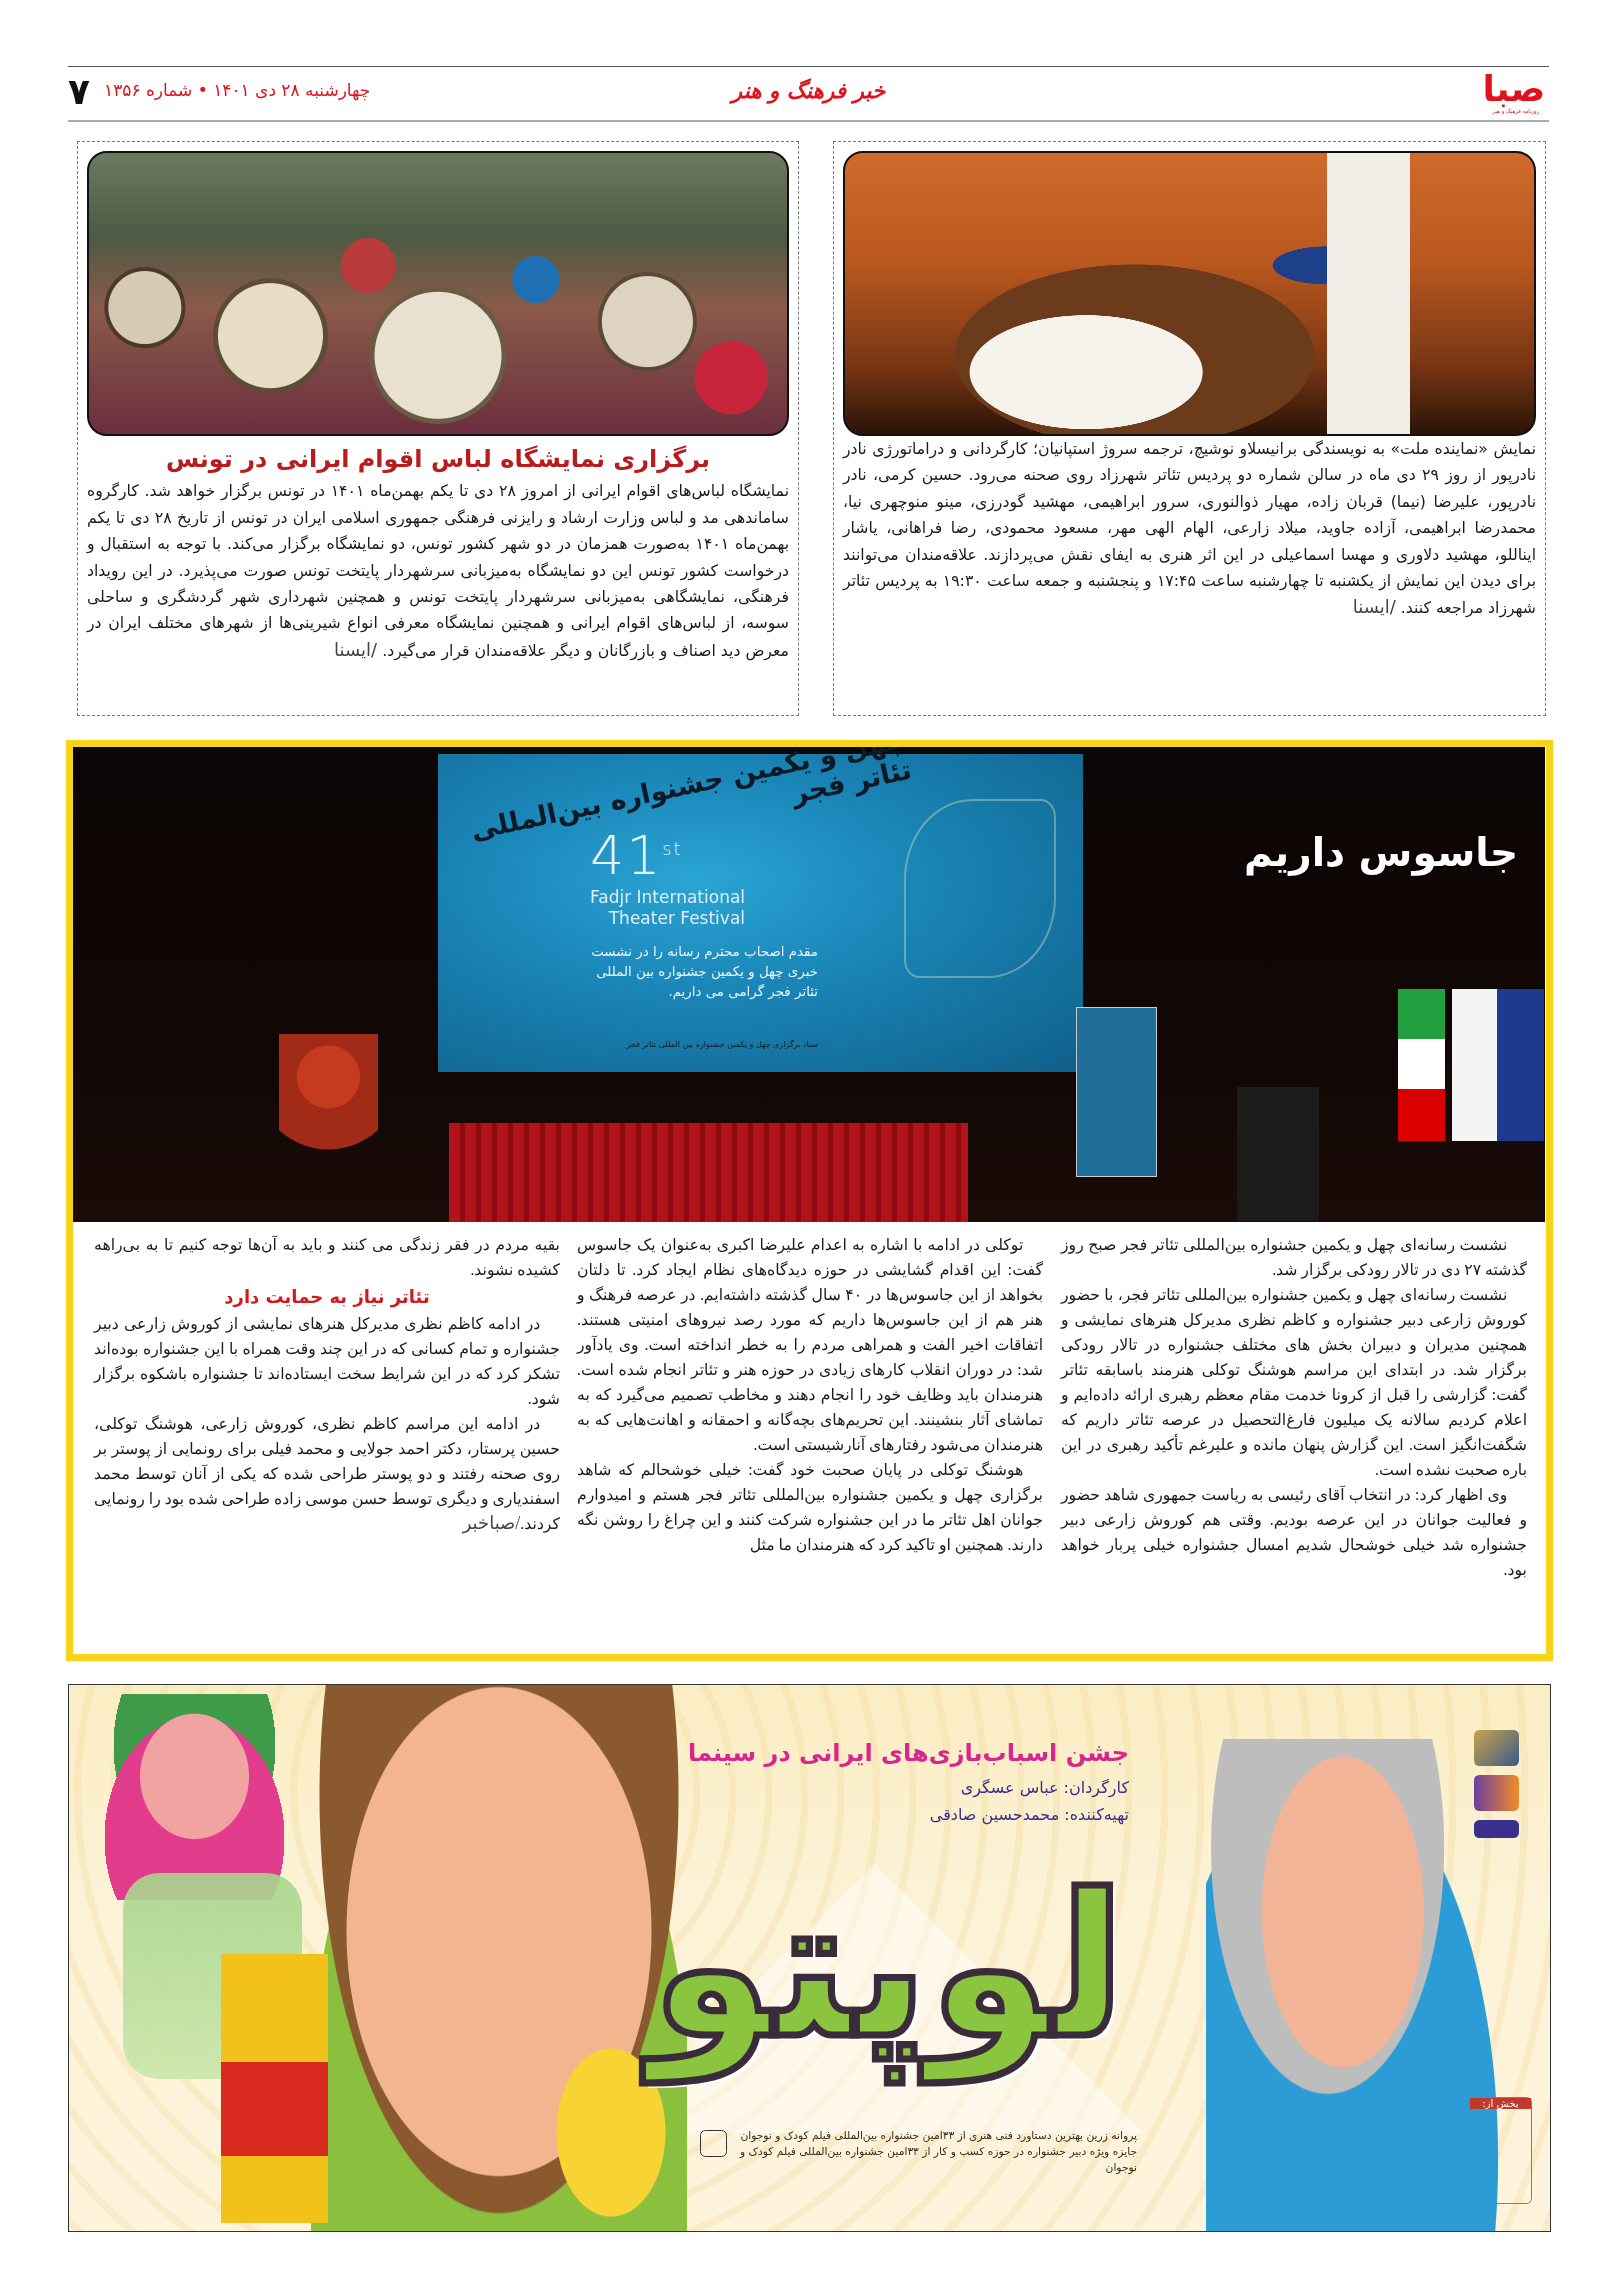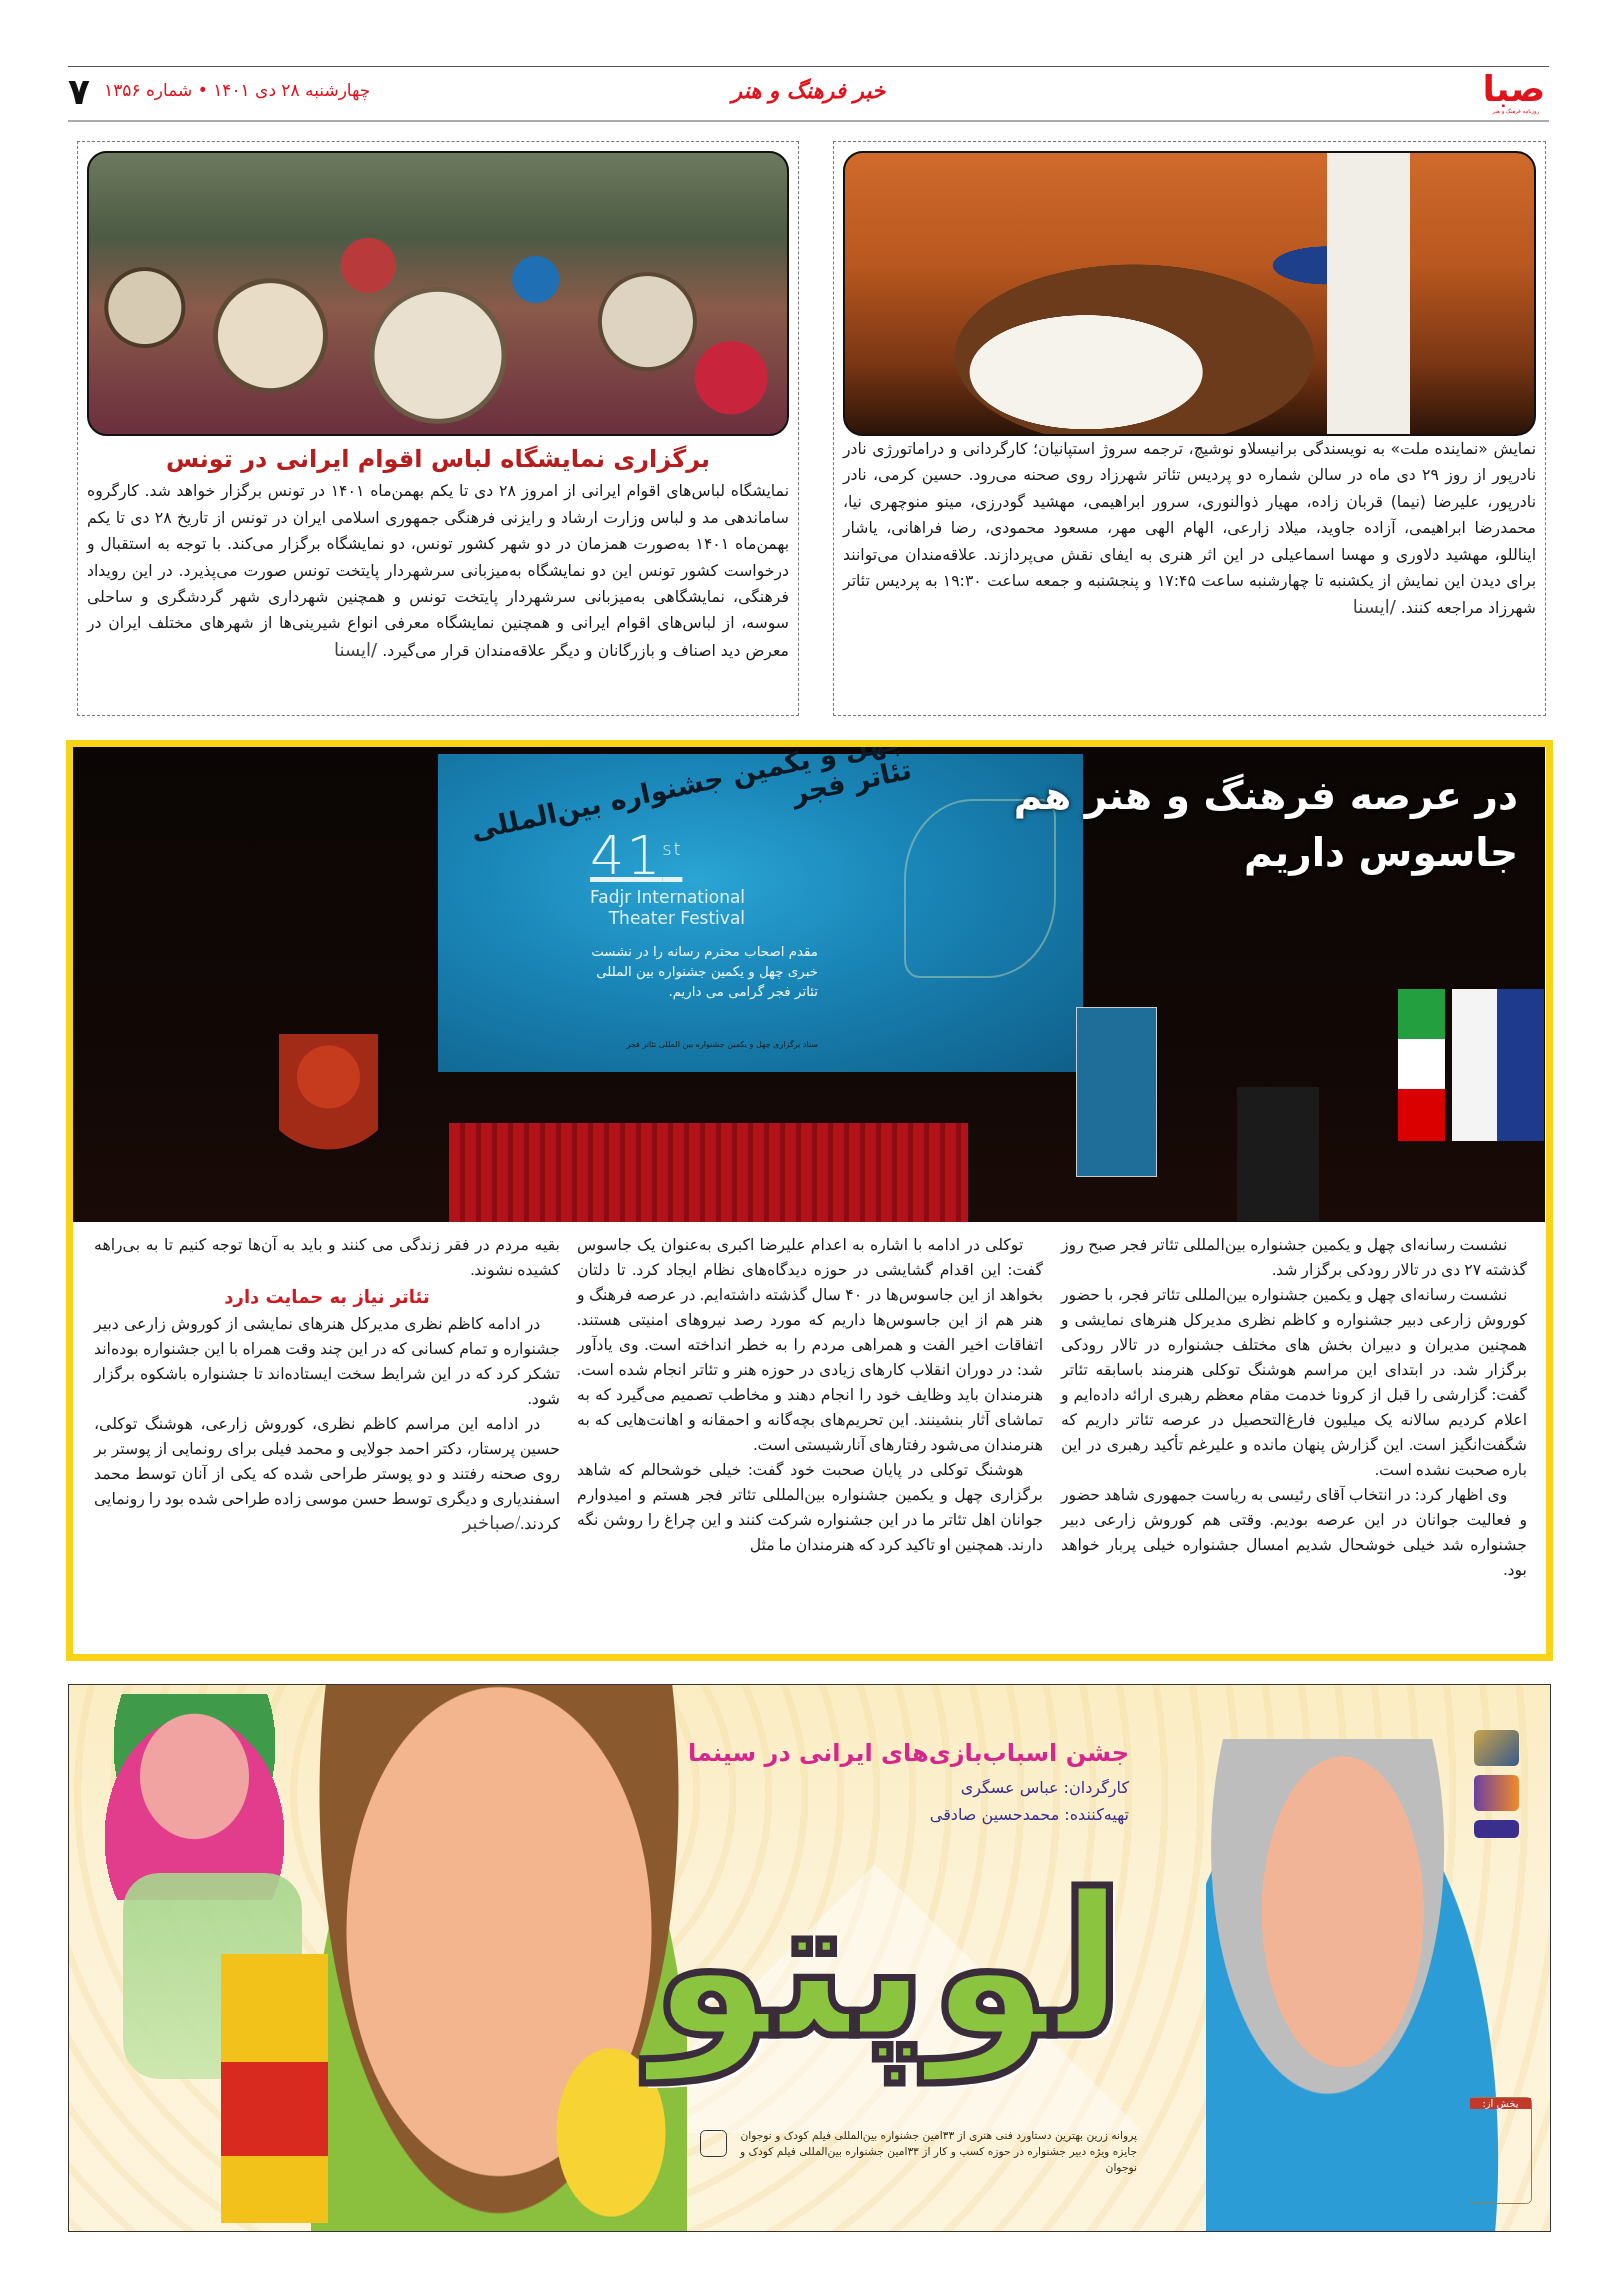--- a/index.html
+++ b/index.html
@@ -51,21 +51,21 @@
   .feature { position: absolute; left: 66px; top: 740px; width: 1487px; height: 921px;
              border: 7.2px solid #f7d417; background: #fff; }
   .feature-photo { position: absolute; left: 0; top: 0; width: 1472px; height: 475px; overflow: hidden;
                    background: linear-gradient(180deg, #0b0605 0%, #120806 70%, #1a0b08 100%); }
   .screen { position: absolute; left: 365px; top: 7.2px; width: 645px; height: 318px;
             background: radial-gradient(ellipse at 40% 40%, #2aa5d4 0%, #1a86b8 40%, #0f5f89 100%); }
   .screen-ornament { position: absolute; right: 27px; top: 45px; width: 152px; height: 179px;
                      border: 2.7px solid rgba(200,220,180,0.45); border-radius: 45% 10% 45% 10%; }
   .screen-title-fa { position: absolute; right: 170px; top: 18px; color: #0d1a26; font-size: 27px; font-weight: bold;
                      transform: rotate(-12deg); }
-  .screen-num { position: absolute; left: 152px; top: 70px; color: #e6f3fa; font-size: 54px; font-weight: 200; letter-spacing: 1.8px; text-decoration: underline; }
+  .screen-num { position: absolute; left: 152px; top: 70px; color: #e6f3fa; font-size: 54px; font-weight: 200; letter-spacing: 1.8px; }
   .screen-num sup { font-size: 18px; }
   .screen-en { position: absolute; left: 152px; top: 133px; color: #dfeef6; font-size: 17px; line-height: 20.6px; }
   .screen-msg { position: absolute; left: 152px; top: 188px; width: 228px; color: #eaf6fb; font-size: 13.4px; line-height: 19.7px; text-align: right; }
   .screen-footer { position: absolute; left: 152px; top: 285px; width: 228px; color: #1a1a1a; font-size: 8px; line-height: 11.6px; text-align: right; }
 
   .table-front { position: absolute; left: 376px; top: 376px; width: 519px; height: 99px;
                  background: repeating-linear-gradient(90deg, #b3121a 0 10.7px, #8c0c12 10.7px 16px); }
   .lectern { position: absolute; left: 1164px; top: 340px; width: 82px; height: 134px; background: #1b1b1b; }
   .flag { position: absolute; top: 242px; width: 47px; height: 152px; }
   .flag.iran { left: 1325px; background: linear-gradient(180deg, #239f40 0 33%, #fff 33% 66%, #da0000 66%); }
@@ -172,21 +172,21 @@
       <div class="screen-footer">ستاد برگزاری چهل و یکمین جشنواره بین المللی تئاتر فجر</div>
     </div>
     <div class="red-figure"></div>
     <div class="table-front"></div>
     <div class="poster-stand"></div>
     <div class="lectern"></div>
     <div class="flag iran"></div>
     <div class="flag white"></div>
     <div class="flag blue"></div>
     <h1 class="feature-headline">
-      <span>در عرصه فرهنگ و هنر هم</span><br>
+      <br>
       <span>جاسوس داریم</span>
     </h1>
   </div>
 
   <div class="feature-cols">
     <div class="fcol c1">
       <p>نشست رسانه‌ای چهل و یکمین جشنواره بین‌المللی تئاتر فجر صبح روز گذشته ۲۷ دی در تالار رودکی برگزار شد.</p>
       <p>نشست رسانه‌ای چهل و یکمین جشنواره بین‌المللی تئاتر فجر، با حضور کوروش زارعی دبیر جشنواره و کاظم نظری مدیرکل هنرهای نمایشی و همچنین مدیران و دبیران بخش های مختلف جشنواره در تالار رودکی برگزار شد. در ابتدای این مراسم هوشنگ توکلی هنرمند باسابقه تئاتر گفت: گزارشی را قبل از کرونا خدمت مقام معظم رهبری ارائه داده‌ایم و اعلام کردیم سالانه یک میلیون فارغ‌التحصیل در عرصه تئاتر داریم که شگفت‌انگیز است. این گزارش پنهان مانده و علیرغم تأکید رهبری در این باره صحبت نشده است.</p>
       <p>وی اظهار کرد: در انتخاب آقای رئیسی به ریاست جمهوری شاهد حضور و فعالیت جوانان در این عرصه بودیم. وقتی هم کوروش زارعی دبیر جشنواره شد خیلی خوشحال شدیم امسال جشنواره خیلی پربار خواهد بود.</p>
     </div>

